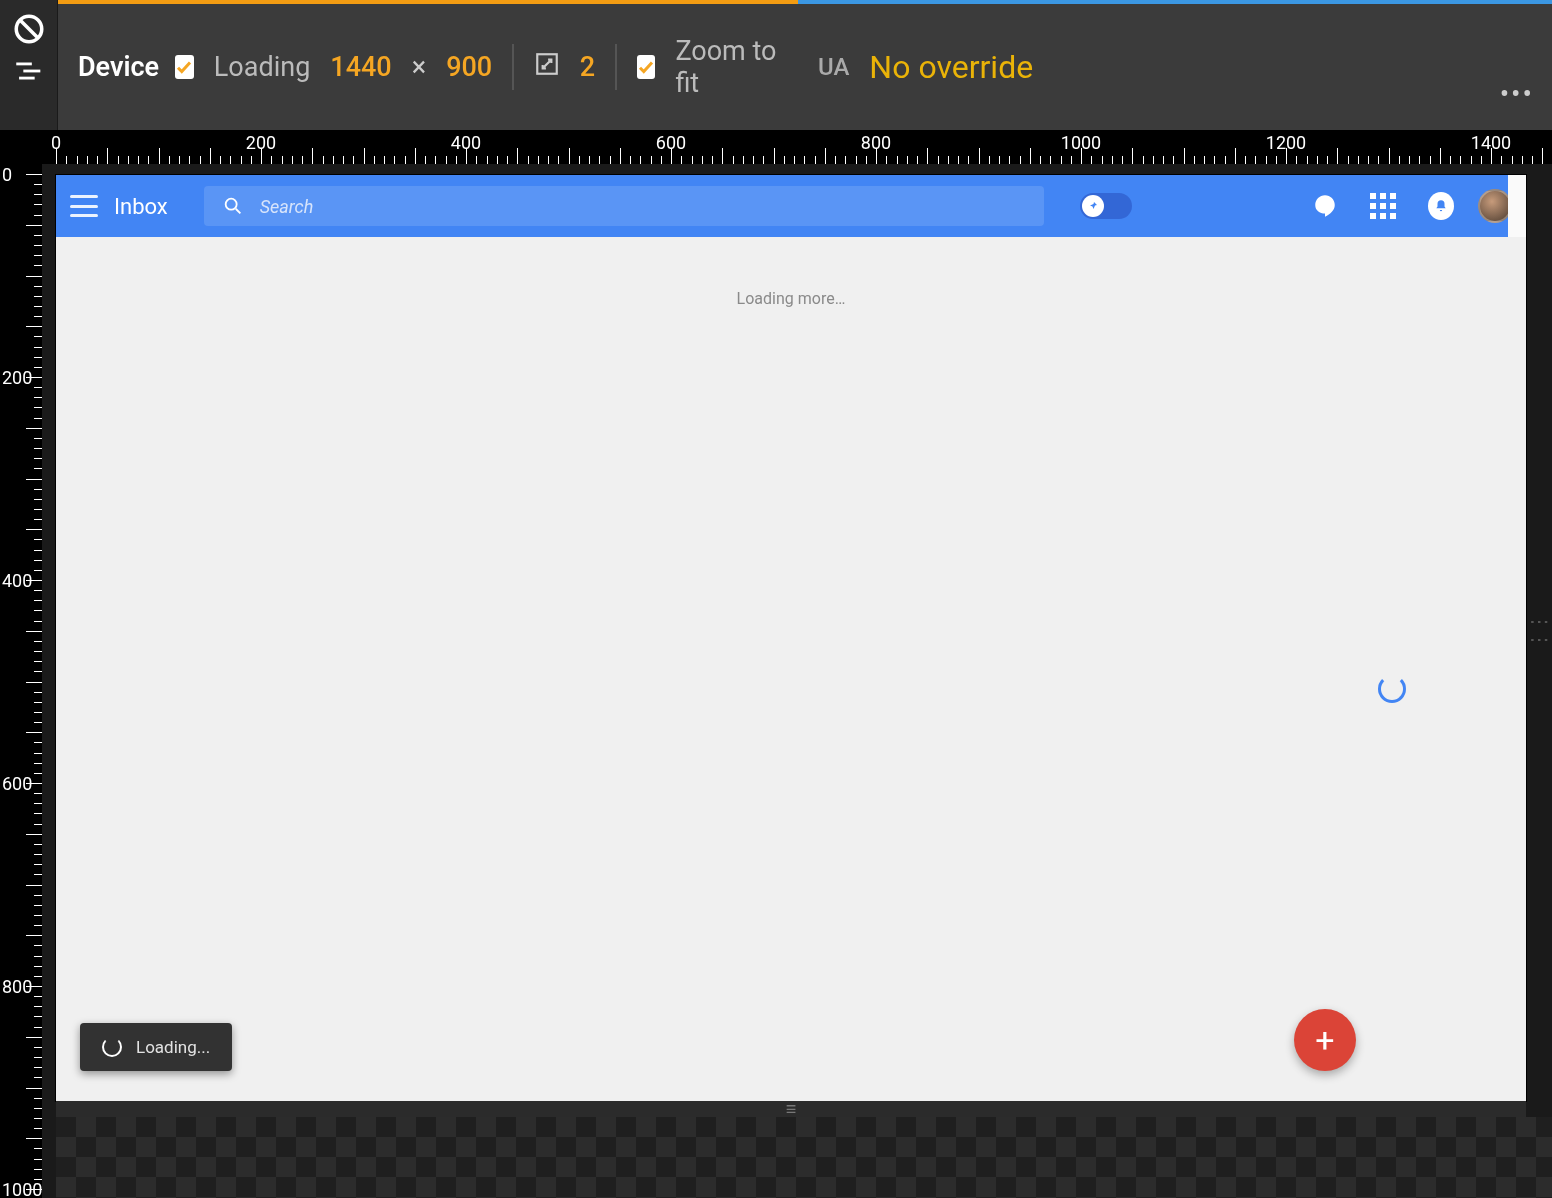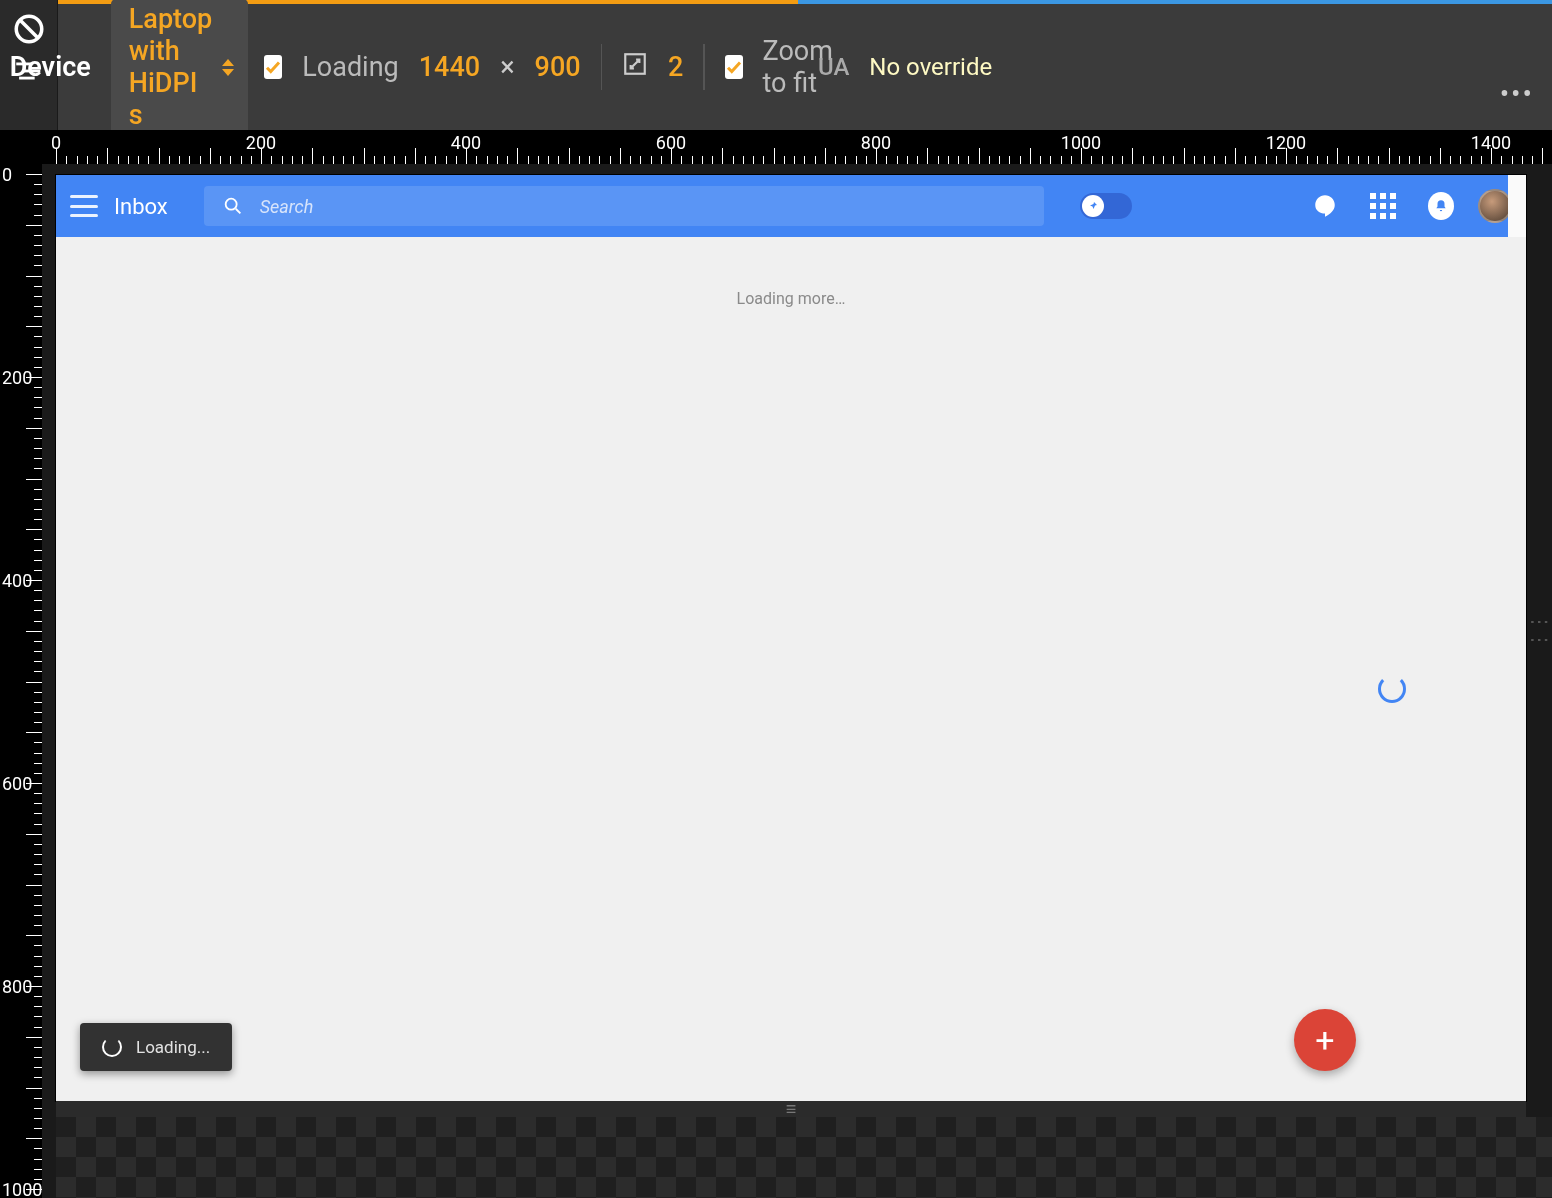--- a/index.html
+++ b/index.html
@@ -63,21 +63,21 @@
 .sel.net .caret .d { border-top-color:#5ea7e8; }
 .chk {
   width:24px;height:24px;background:#fff;border-radius:3px;display:inline-flex;align-items:center;justify-content:center;
 }
 .chk svg { width:18px;height:18px; }
 .orange { color:#f5a623; font-weight:500; }
 .times { color:#ccc; }
 .sep { width:2px; height:46px; background:#555; }
 .grey { color:#bbb; }
 .ua-lbl { color:#aaa; font-size:24px; font-weight:500; }
-.ua-val { color:#fef9c3; font-size:24px; }
+.ua-val { color:#eab308; font-size:32px; }
 .dots { position:absolute; right:18px; bottom:20px; color:#ccc; letter-spacing:2px; font-size:28px; }
 
 
 .ruler-h {
   position:absolute; left:42px; top:130px; right:0; height:34px;
   background:#000; color:#fff; font-size:18px;
 }
 .ruler-h .tick-lbl { position:absolute; top:2px; transform:translateX(-50%); }
 .ruler-h .ticks { position:absolute; left:0; right:0; bottom:0; height:16px; }
 .ruler-h .ticks .t { position:absolute; bottom:0; width:1px; background:#fff; height:8px; }
@@ -169,27 +169,20 @@
         <line x1="8" y1="12" x2="20" y2="12"></line>
         <line x1="5" y1="17" x2="16" y2="17"></line>
       </svg>
   </div>
 </div>
 
 <div class="dt-bar">
   <div class="dt-left">
     <div class="dt-row">
       <span class="lbl">Device</span>
-      <span class="sel">
-        <span>Laptop with HiDPI s</span>
-        <span class="caret">
-            <span class="u"></span>
-            <span class="d"></span>
-          </span>
-      </span>
     </div>
     <div class="dt-row">
       <span class="chk">
         <svg viewBox="0 0 24 24" fill="none" stroke="#f5a623" stroke-width="4">
             <polyline points="4,13 9,18 20,6"></polyline>
           </svg>
       </span>
       <span class="grey">Loading</span>
       <span class="orange">1440</span>
       <span class="times">×</span>

